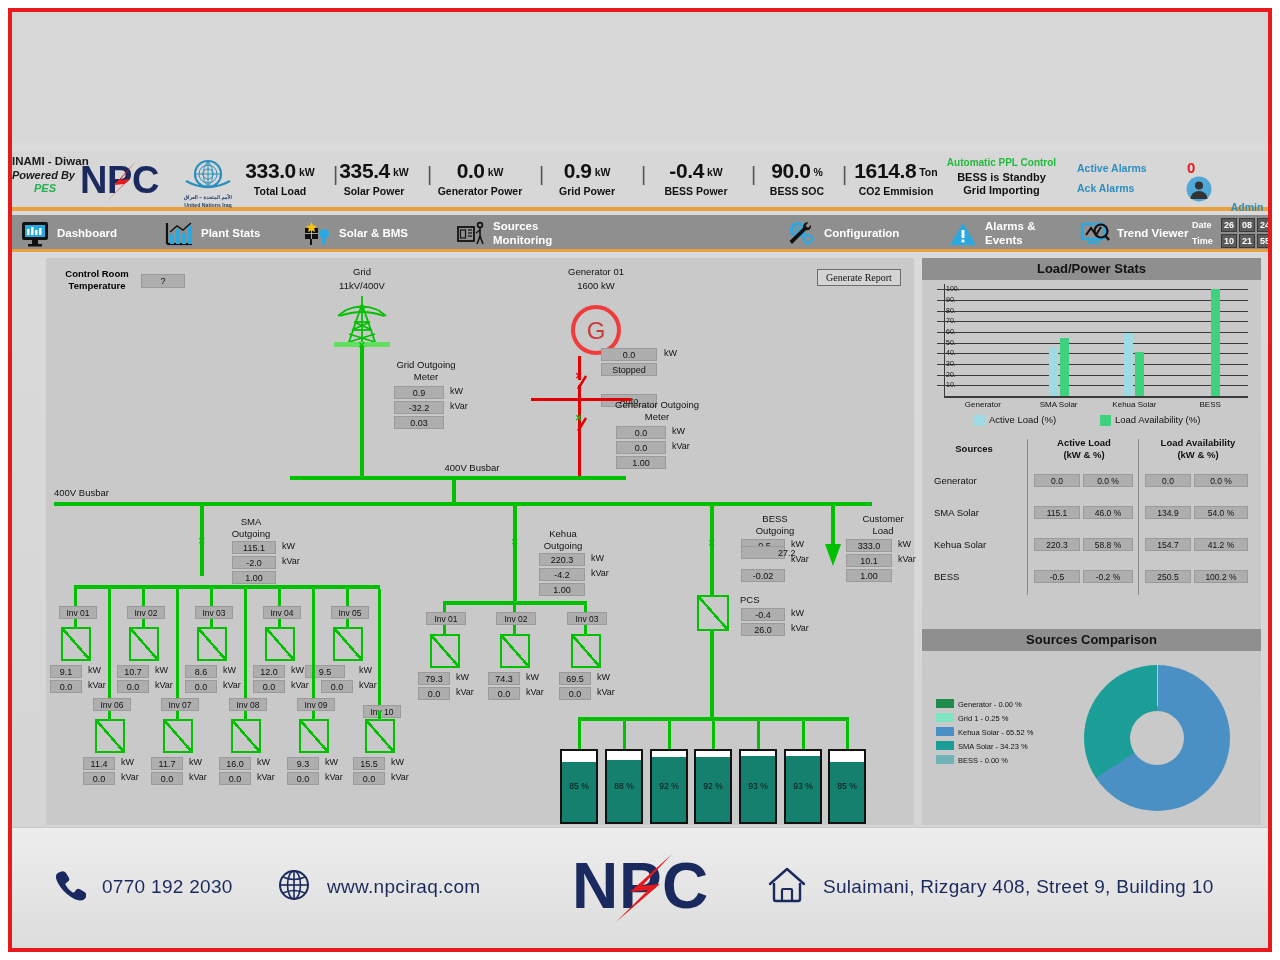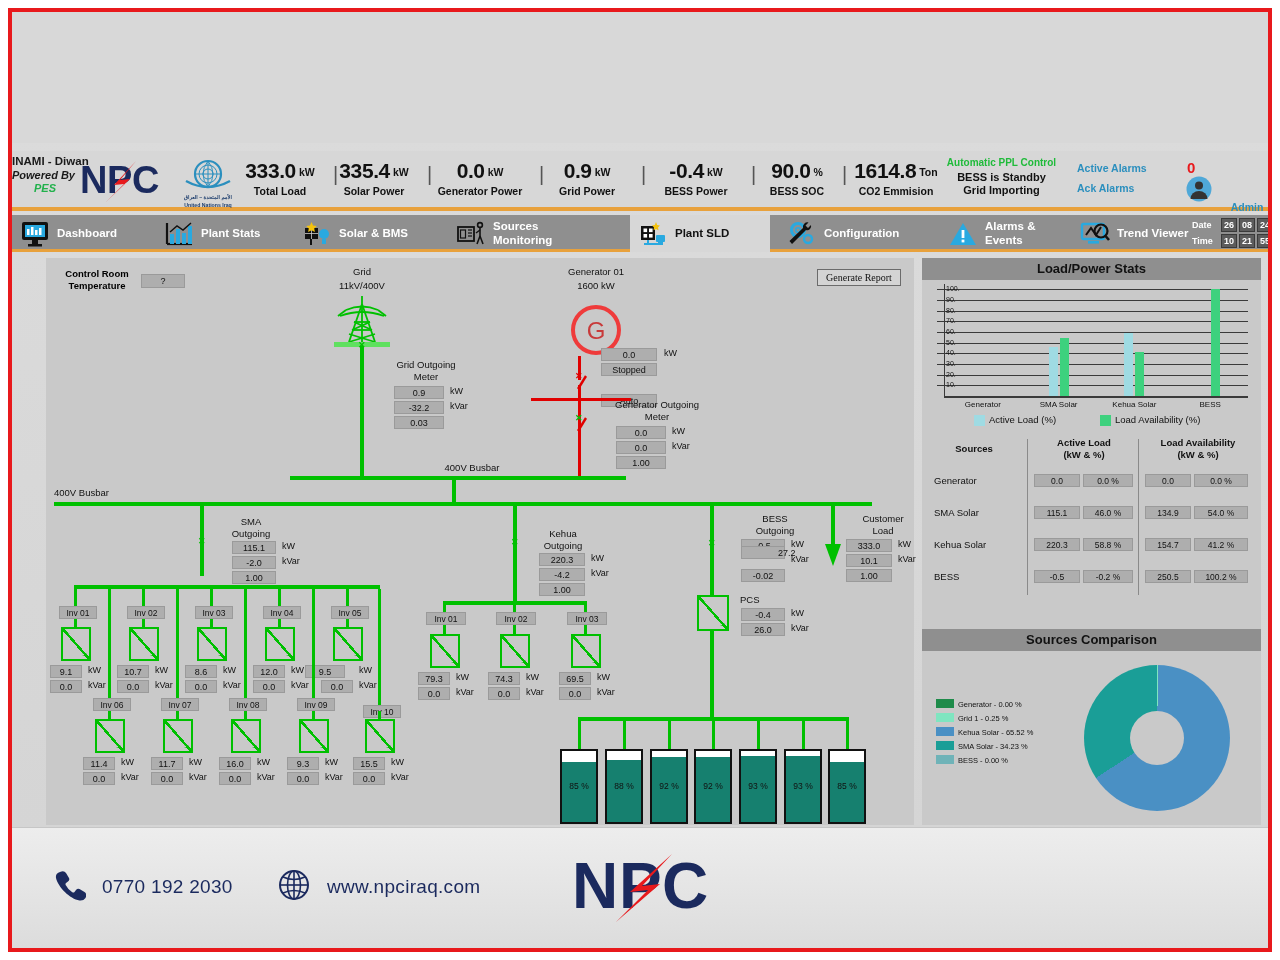--- a/index.html
+++ b/index.html
@@ -373,37 +373,20 @@
           <line x1="24" y1="8" x2="24" y2="16" stroke="#111" stroke-width="1.6"></line>
           <line x1="24" y1="10" x2="20" y2="13" stroke="#111" stroke-width="1.4"></line>
           <line x1="24" y1="16" x2="21" y2="24" stroke="#111" stroke-width="1.5"></line>
           <line x1="24" y1="16" x2="27" y2="24" stroke="#111" stroke-width="1.5"></line>
         </svg>
       </span>
       <span class="nl" style="white-space:pre-line;">Sources
 Monitoring</span>
     </div>
 
-    <div class="navitem active" style="left:626px;width:140px;">
-      <span class="navicon">
-        <svg viewBox="0 0 30 28" width="30" height="28">
-          <rect x="3" y="6" width="14" height="14" fill="#111"></rect>
-          <rect x="5.5" y="8.5" width="3.6" height="3.6" fill="#fff"></rect>
-              <rect x="11" y="8.5" width="3.6" height="3.6" fill="#fff"></rect>
-          <rect x="5.5" y="14" width="3.6" height="3.6" fill="#fff"></rect>
-              <rect x="11" y="14" width="3.6" height="3.6" fill="#fff"></rect>
-          <path d="M18 2 l1.2 3 2.8 0.4 -2 2 0.5 2.9 -2.5-1.4 -2.5 1.4 0.5-2.9 -2-2 2.8-0.4z" fill="#f4c20d"></path>
-          <rect x="18" y="15" width="9" height="7" rx="1" fill="#29a9e0"></rect>
-          <rect x="20" y="22" width="5" height="3" fill="#29a9e0"></rect>
-          <line x1="10" y1="20" x2="10" y2="24" stroke="#29a9e0" stroke-width="2"></line>
-          <line x1="6" y1="24" x2="20" y2="24" stroke="#29a9e0" stroke-width="2"></line>
-        </svg>
-      </span>
-      <span class="nl">Plant SLD</span>
-    </div>
 
     <div class="navitem" style="left:775px;width:152px;">
       <span class="navicon">
         <svg viewBox="0 0 30 28" width="30" height="28">
           <circle cx="11" cy="10" r="6.5" fill="none" stroke="#29a9e0" stroke-width="3"></circle>
           <circle cx="11" cy="10" r="2.3" fill="none" stroke="#29a9e0" stroke-width="1.6"></circle>
           <circle cx="21" cy="19" r="4" fill="none" stroke="#29a9e0" stroke-width="2.4"></circle>
           <path d="M5 24 L19 10 a4 4 0 0 0 5 -5 l-3 3 -2.5-2.5 3-3 a4.6 4.6 0 0 0 -5.5 5.5 L2.5 21 z" fill="#111"></path>
         </svg>
       </span>
@@ -933,16 +916,26 @@
 
     <div id="footer-npc">
       <svg viewBox="0 0 160 74" width="160" height="74">
         <text x="0" y="58" font-family="Liberation Sans, sans-serif" font-size="64" font-weight="bold" fill="#1b2a5e">N</text>
         <text x="47" y="58" font-family="Liberation Sans, sans-serif" font-size="64" font-weight="bold" fill="#1b2a5e">P</text>
         <text x="90" y="58" font-family="Liberation Sans, sans-serif" font-size="64" font-weight="bold" fill="#1b2a5e">C</text>
         <polygon points="100,4 58,42 76,40 44,72 88,34 70,36" fill="#e8191c"></polygon>
       </svg>
     </div>
 
+    <div class="f-item" style="left:755px;top:38px;">
+      <span>
+        <svg viewBox="0 0 40 38" width="40" height="38">
+          <path d="M3 18 L20 3 L37 18" fill="none" stroke="#1b2a5e" stroke-width="2.4" stroke-linecap="round" stroke-linejoin="round"></path>
+          <path d="M7 17 V33 a2 2 0 0 0 2 2 H31 a2 2 0 0 0 2-2 V17" fill="none" stroke="#1b2a5e" stroke-width="2.4" stroke-linejoin="round"></path>
+          <path d="M15 35 V24 a1 1 0 0 1 1-1 H24 a1 1 0 0 1 1 1 V35" fill="none" stroke="#1b2a5e" stroke-width="2.2"></path>
+        </svg>
+      </span>
+      <span class="f-text">Sulaimani, Rizgary 408, Street 9, Building 10</span>
+    </div>
   </div>
 
 </div>
 </div>
 
 </body></html>

